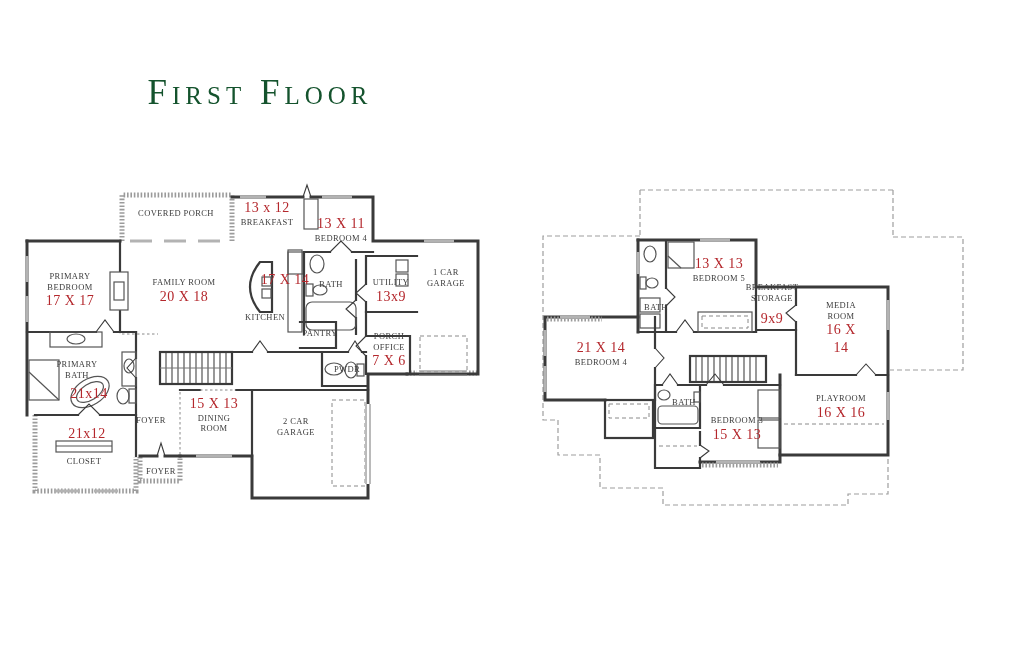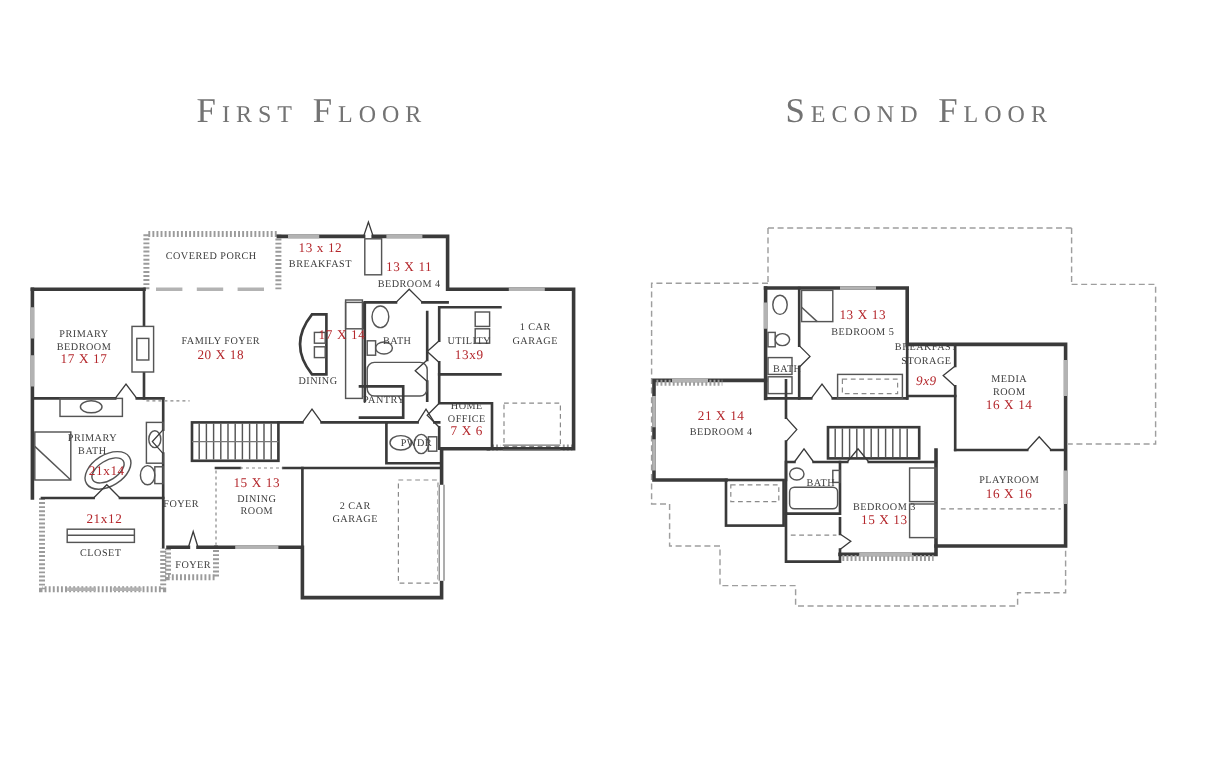--- a/index.html
+++ b/index.html
@@ -1,26 +1,26 @@
 <!DOCTYPE html>
 <html><head>
 <meta charset="utf-8">
 <style>
   html,body{margin:0;padding:0;}
   body{width:1024px;height:650px;background:#ffffff;position:relative;overflow:hidden;
        font-family:"Liberation Serif", serif;}
   .sheet{position:absolute;inset:0;}
   svg.plan{position:absolute;left:0;top:0;}
   .title{position:absolute;transform:translate(-50%,-50%);font-variant:small-caps;
-         font-size:29px;letter-spacing:5px;color:#737373;white-space:nowrap;}
+         font-size:35px;letter-spacing:5px;color:#14532d;white-space:nowrap;}
   .lbl{position:absolute;transform:translate(-50%,-50%);display:flex;flex-direction:column;
        align-items:center;text-align:center;line-height:1.25;}
   .nm{font-size:8.5px;letter-spacing:.4px;color:#3d3d3d;}
-  .dim{font-size:11px;letter-spacing:.5px;color:#b4272c;}
-  .gap{margin-top:7px;font-style:italic;}
+  .dim{font-size:14px;letter-spacing:.5px;color:#b4272c;}
+  .gap{margin-top:7px;}
   
   .w3{stroke:#3a3a3a;stroke-width:3;fill:none;stroke-linecap:square;}
   .w2{stroke:#3a3a3a;stroke-width:2.2;fill:none;stroke-linecap:square;}
   .fx{stroke:#555;stroke-width:1.2;fill:none;}
   .fxf{stroke:#555;stroke-width:1.2;fill:#fff;}
   .hatch{stroke:#9b9b9b;stroke-width:5;fill:none;stroke-dasharray:1.6 1.8;}
   .win{stroke:#b3b3b3;stroke-width:3;fill:none;}
   .dash{stroke:#8a8a8a;stroke-width:1;fill:none;stroke-dasharray:4 3;}
   .dashT{stroke:#888;stroke-width:1;fill:none;stroke-dasharray:2.5 2.5;}
   .roof{stroke:#9e9e9e;stroke-width:1.2;fill:none;stroke-dasharray:5 3;}
@@ -187,62 +187,61 @@
       <path class="door" d="M796,305 L786,313 L796,322"></path>
       <path class="door" d="M856,375 L866,364 L876,375"></path>
       <path class="door" d="M655,348 L664,358 L655,368"></path>
       <path class="door" d="M662,385 L670,374 L678,385"></path>
       <path class="door" d="M706,385 L715,374 L724,385"></path>
       <path class="door" d="M700,445 L709,451 L700,458"></path>
     </g>
   </svg>
 
   <div class="title" style="left:260px;top:93px">First Floor</div>
-  <div class="title" style="left:766px;top:93px">Second Floor</div>
 
   <div class="lbl" style="left:176px;top:213px;width:120px">
     <span class="nm">COVERED PORCH</span>
   </div>
   <div class="lbl" style="left:267px;top:213px;width:90px">
     <span class="dim">13 x 12</span>
     <span class="nm">BREAKFAST</span>
   </div>
   <div class="lbl" style="left:341px;top:229px;width:58px">
     <span class="dim">13 X 11</span>
     <span class="nm">BEDROOM 4</span>
   </div>
   <div class="lbl" style="left:70px;top:290px;width:64px">
     <span class="nm">PRIMARY BEDROOM</span>
     <span class="dim">17 X 17</span>
   </div>
   <div class="lbl" style="left:184px;top:291px;width:110px">
-    <span class="nm">FAMILY FOYER</span>
+    <span class="nm">FAMILY ROOM</span>
     <span class="dim">20 X 18</span>
   </div>
   <div class="lbl" style="left:285px;top:280px;width:60px">
     <span class="dim">17 X 14</span>
   </div>
   <div class="lbl" style="left:265px;top:317px;width:70px">
-    <span class="nm">DINING</span>
+    <span class="nm">KITCHEN</span>
   </div>
   <div class="lbl" style="left:331px;top:284px;width:40px">
     <span class="nm">BATH</span>
   </div>
   <div class="lbl" style="left:391px;top:291px;width:56px">
     <span class="nm">UTILITY</span>
     <span class="dim">13x9</span>
   </div>
   <div class="lbl" style="left:446px;top:278px;width:50px">
     <span class="nm">1 CAR GARAGE</span>
   </div>
   <div class="lbl" style="left:320px;top:333px;width:50px">
     <span class="nm">PANTRY</span>
   </div>
   <div class="lbl" style="left:389px;top:350px;width:46px">
-    <span class="nm">HOME OFFICE</span>
+    <span class="nm">PORCH OFFICE</span>
     <span class="dim">7 X 6</span>
   </div>
   <div class="lbl" style="left:347px;top:369px;width:40px">
     <span class="nm">PWDR</span>
   </div>
   <div class="lbl" style="left:77px;top:370px;width:58px">
     <span class="nm">PRIMARY BATH</span>
   </div>
   <div class="lbl" style="left:89px;top:394px;width:46px">
     <span class="dim">21x14</span>

